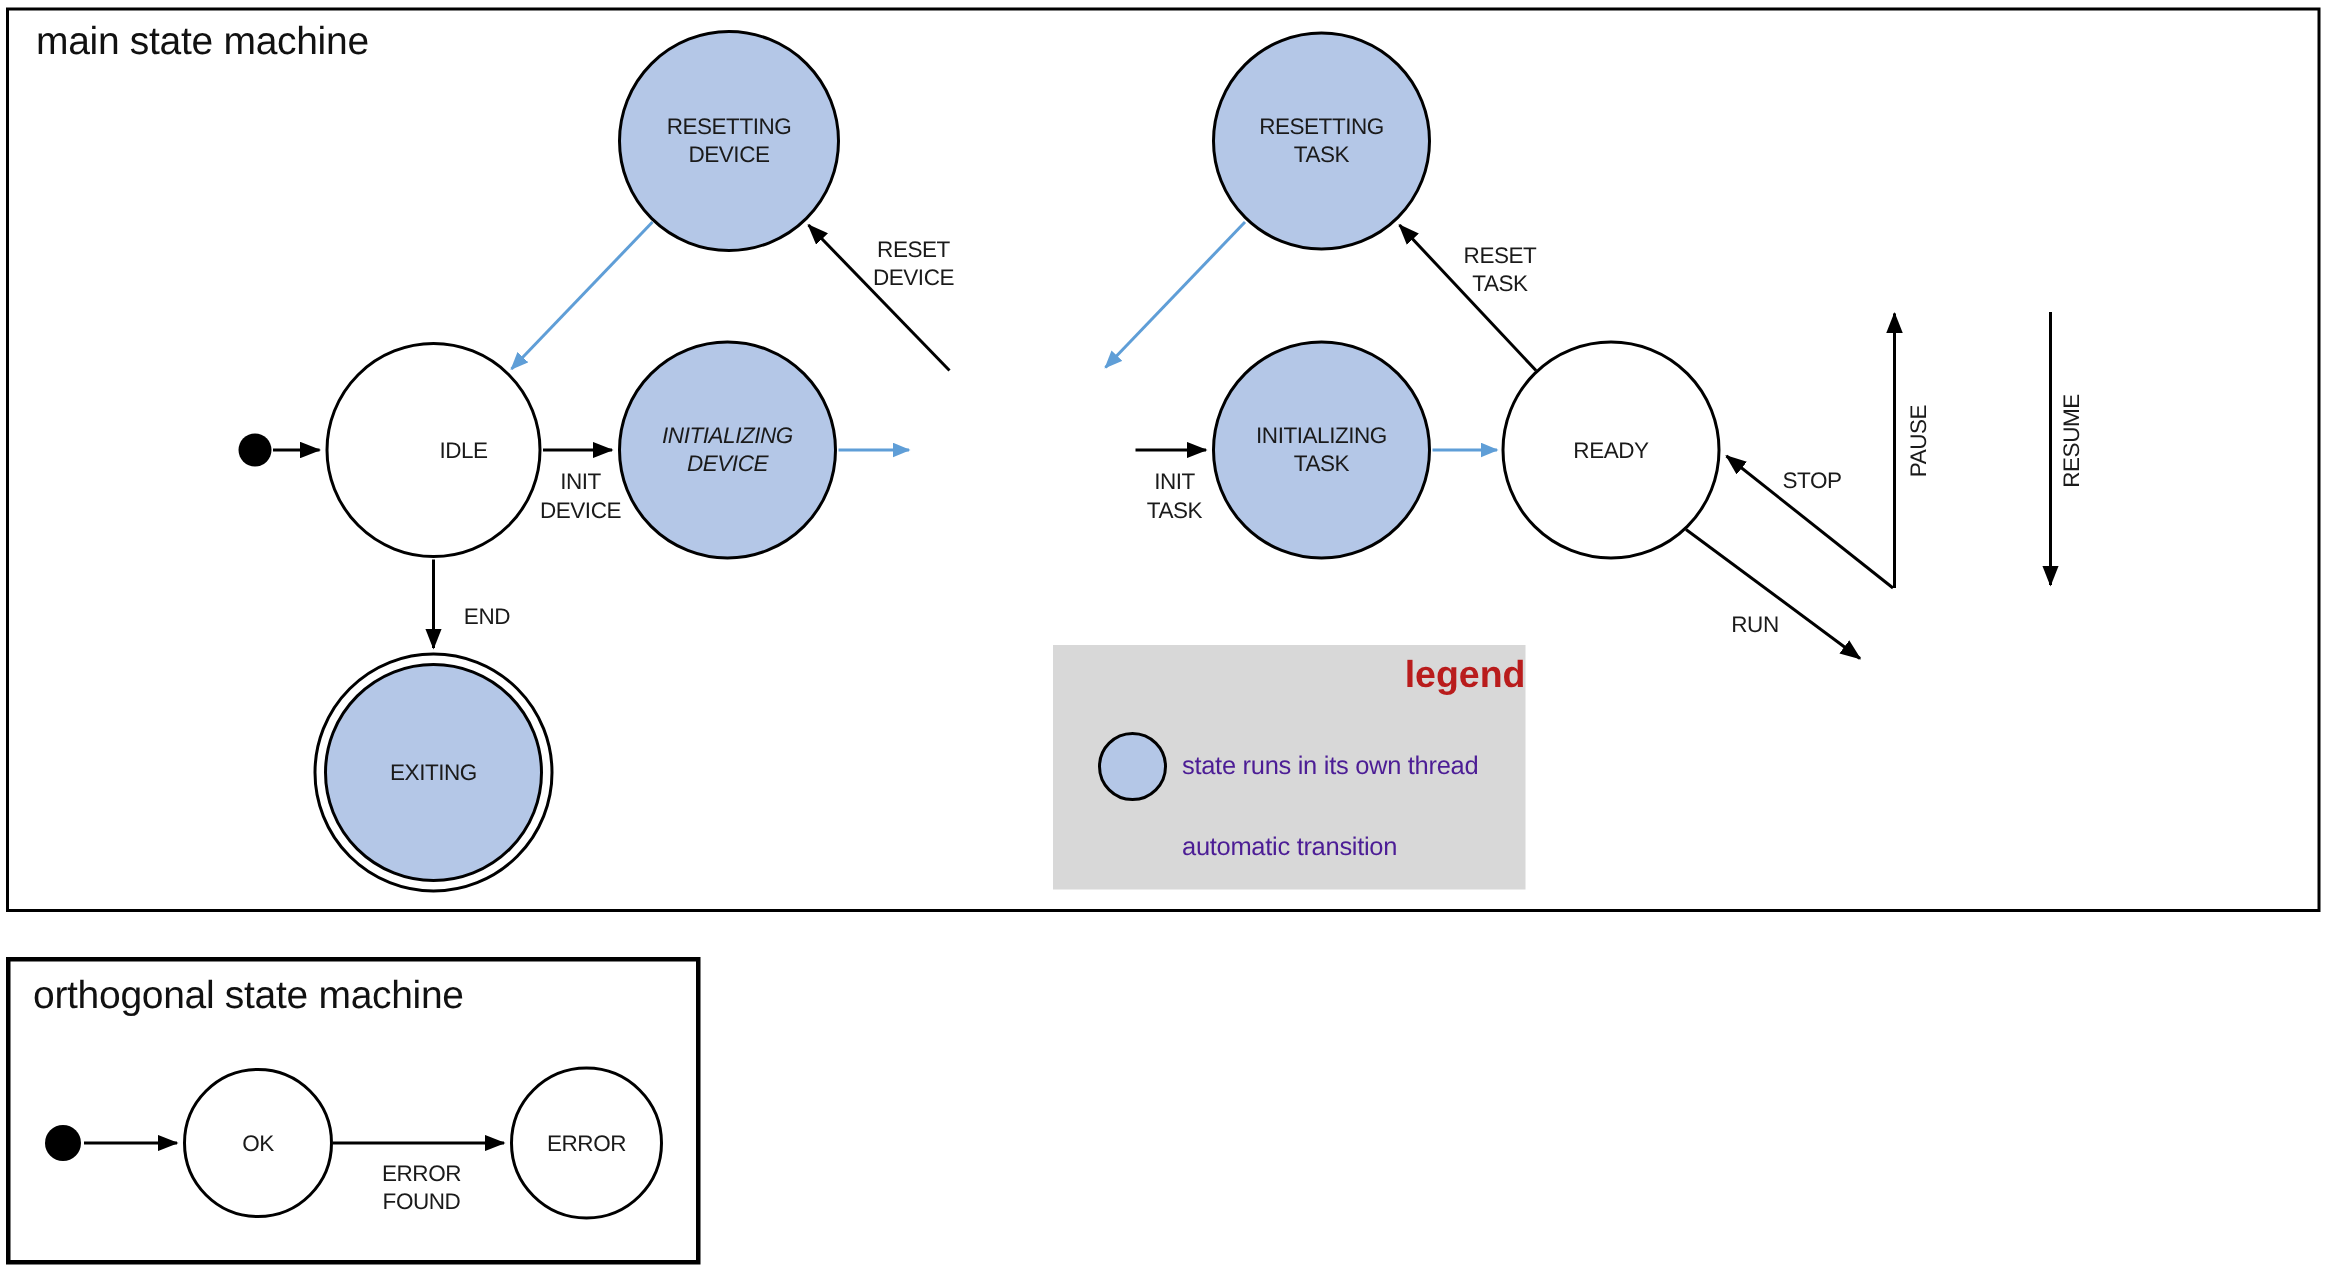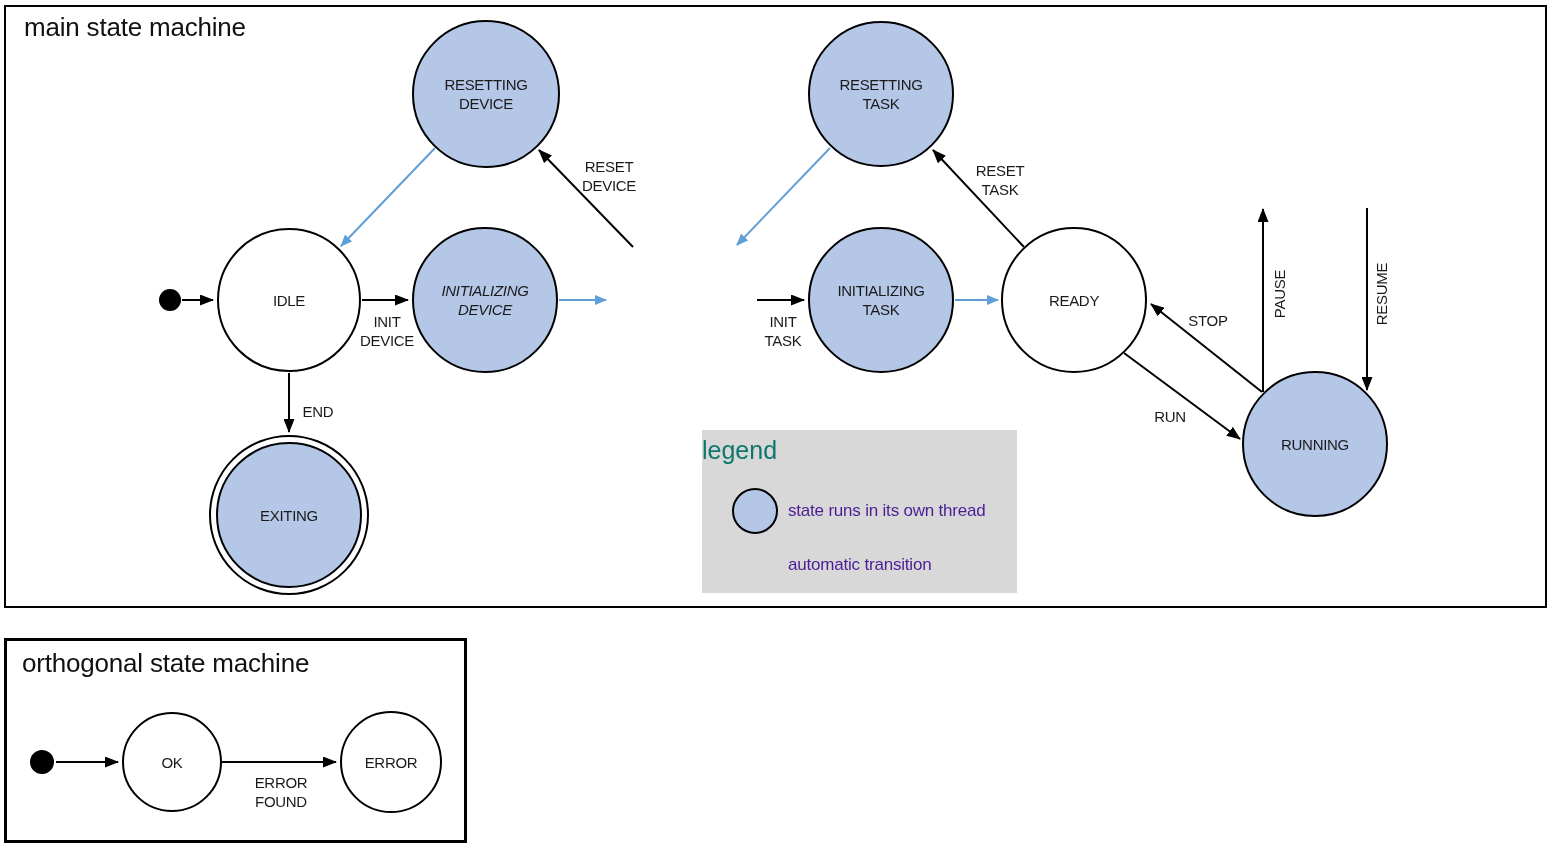--- a/index.html
+++ b/index.html
@@ -19,21 +19,21 @@
   .slabel{font-size:15px;letter-spacing:-0.3px;line-height:19px;width:100px;}
   .final-inner{
     width:146px;height:146px;border:2px solid #000;border-radius:50%;background:#b4c7e7;
     display:flex;align-items:center;justify-content:center;box-sizing:border-box;text-align:center;
   }
   .tlabel{
     position:absolute;font-size:15px;letter-spacing:-0.3px;line-height:19px;text-align:center;
   }
   .tlabel.rot{transform:rotate(-90deg);}
   .legend-box{position:absolute;left:702px;top:430px;width:315px;height:163px;background:#d8d8d8;}
-  .legend-title{position:absolute;left:0;top:6px;width:100%;text-align:left;font-size:25px;color:#0f766e;}
+  .legend-title{position:absolute;left:0;top:6px;width:100%;text-align:right;font-size:25px;color:#b91c1c;font-weight:bold;}
   .legend-circle{position:absolute;left:30px;top:58px;width:46px;height:46px;border:2px solid #000;
     border-radius:50%;background:#b4c7e7;box-sizing:border-box;}
   .legend-text{position:absolute;left:86px;font-size:17px;letter-spacing:-0.2px;white-space:nowrap;color:#4c1d95;}
 </style>
 </head>
 <body>
 
 <div class="canvas">
 
   <div class="frame" style="left:4px;top:5px;width:1543px;height:603px;"></div>
@@ -75,50 +75,47 @@
     <line x1="56" y1="762" x2="118" y2="762" stroke="#000" stroke-width="2" marker-end="url(#arrB)"></line>
     <line x1="222" y1="762" x2="336" y2="762" stroke="#000" stroke-width="2" marker-end="url(#arrB)"></line>
   </svg>
 
   <div class="state blue" style="left:412px;top:20px;width:148px;height:148px;">
     <span class="slabel">RESETTING DEVICE</span>
   </div>
   <div class="state blue" style="left:808px;top:21px;width:146px;height:146px;">
     <span class="slabel">RESETTING TASK</span>
   </div>
-  <div class="state" style="left:217px;top:228px;width:144px;height:144px;">
+  <div class="state" style="left:217px;top:228px;width:144px;height:144px;justify-content:flex-end;">
     <span class="slabel">IDLE</span>
   </div>
   <div class="state blue" style="left:412px;top:227px;width:146px;height:146px;font-style:italic;">
     <span class="slabel">INITIALIZING DEVICE</span>
   </div>
   <div class="state blue" style="left:808px;top:227px;width:146px;height:146px;">
     <span class="slabel">INITIALIZING TASK</span>
   </div>
   <div class="state" style="left:1001px;top:227px;width:146px;height:146px;">
     <span class="slabel">READY</span>
-  </div>
-  <div class="state blue" style="left:1242px;top:371px;width:146px;height:146px;">
-    <span class="slabel">RUNNING</span>
   </div>
   <div class="state" style="left:209px;top:435px;width:160px;height:160px;">
     <div class="final-inner">
       <span class="slabel">EXITING</span>
     </div>
   </div>
 
   <div class="tlabel" style="left:357px;top:312px;width:60px;">INIT DEVICE</div>
   <div class="tlabel" style="left:577px;top:157px;width:64px;">RESET DEVICE</div>
   <div class="tlabel" style="left:758px;top:312px;width:50px;">INIT TASK</div>
   <div class="tlabel" style="left:972px;top:161px;width:56px;">RESET TASK</div>
   <div class="tlabel" style="left:1178px;top:311px;width:60px;">STOP</div>
   <div class="tlabel" style="left:1140px;top:407px;width:60px;">RUN</div>
   <div class="tlabel rot" style="left:1250px;top:284px;width:60px;height:20px;">PAUSE</div>
   <div class="tlabel rot" style="left:1347px;top:284px;width:70px;height:20px;">RESUME</div>
-  <div class="tlabel" style="left:296px;top:402px;width:44px;text-align:center;">END</div>
+  <div class="tlabel" style="left:296px;top:402px;width:44px;text-align:right;">END</div>
 
   <div class="legend-box">
     <div class="legend-title">legend</div>
     <div class="legend-circle"></div>
     <div class="legend-text" style="top:71px;">state runs in its own thread</div>
     <div class="legend-text" style="top:125px;">automatic transition</div>
   </div>
 
   <div class="state" style="left:122px;top:712px;width:100px;height:100px;">
     <span class="slabel" style="width:80px;">OK</span>

